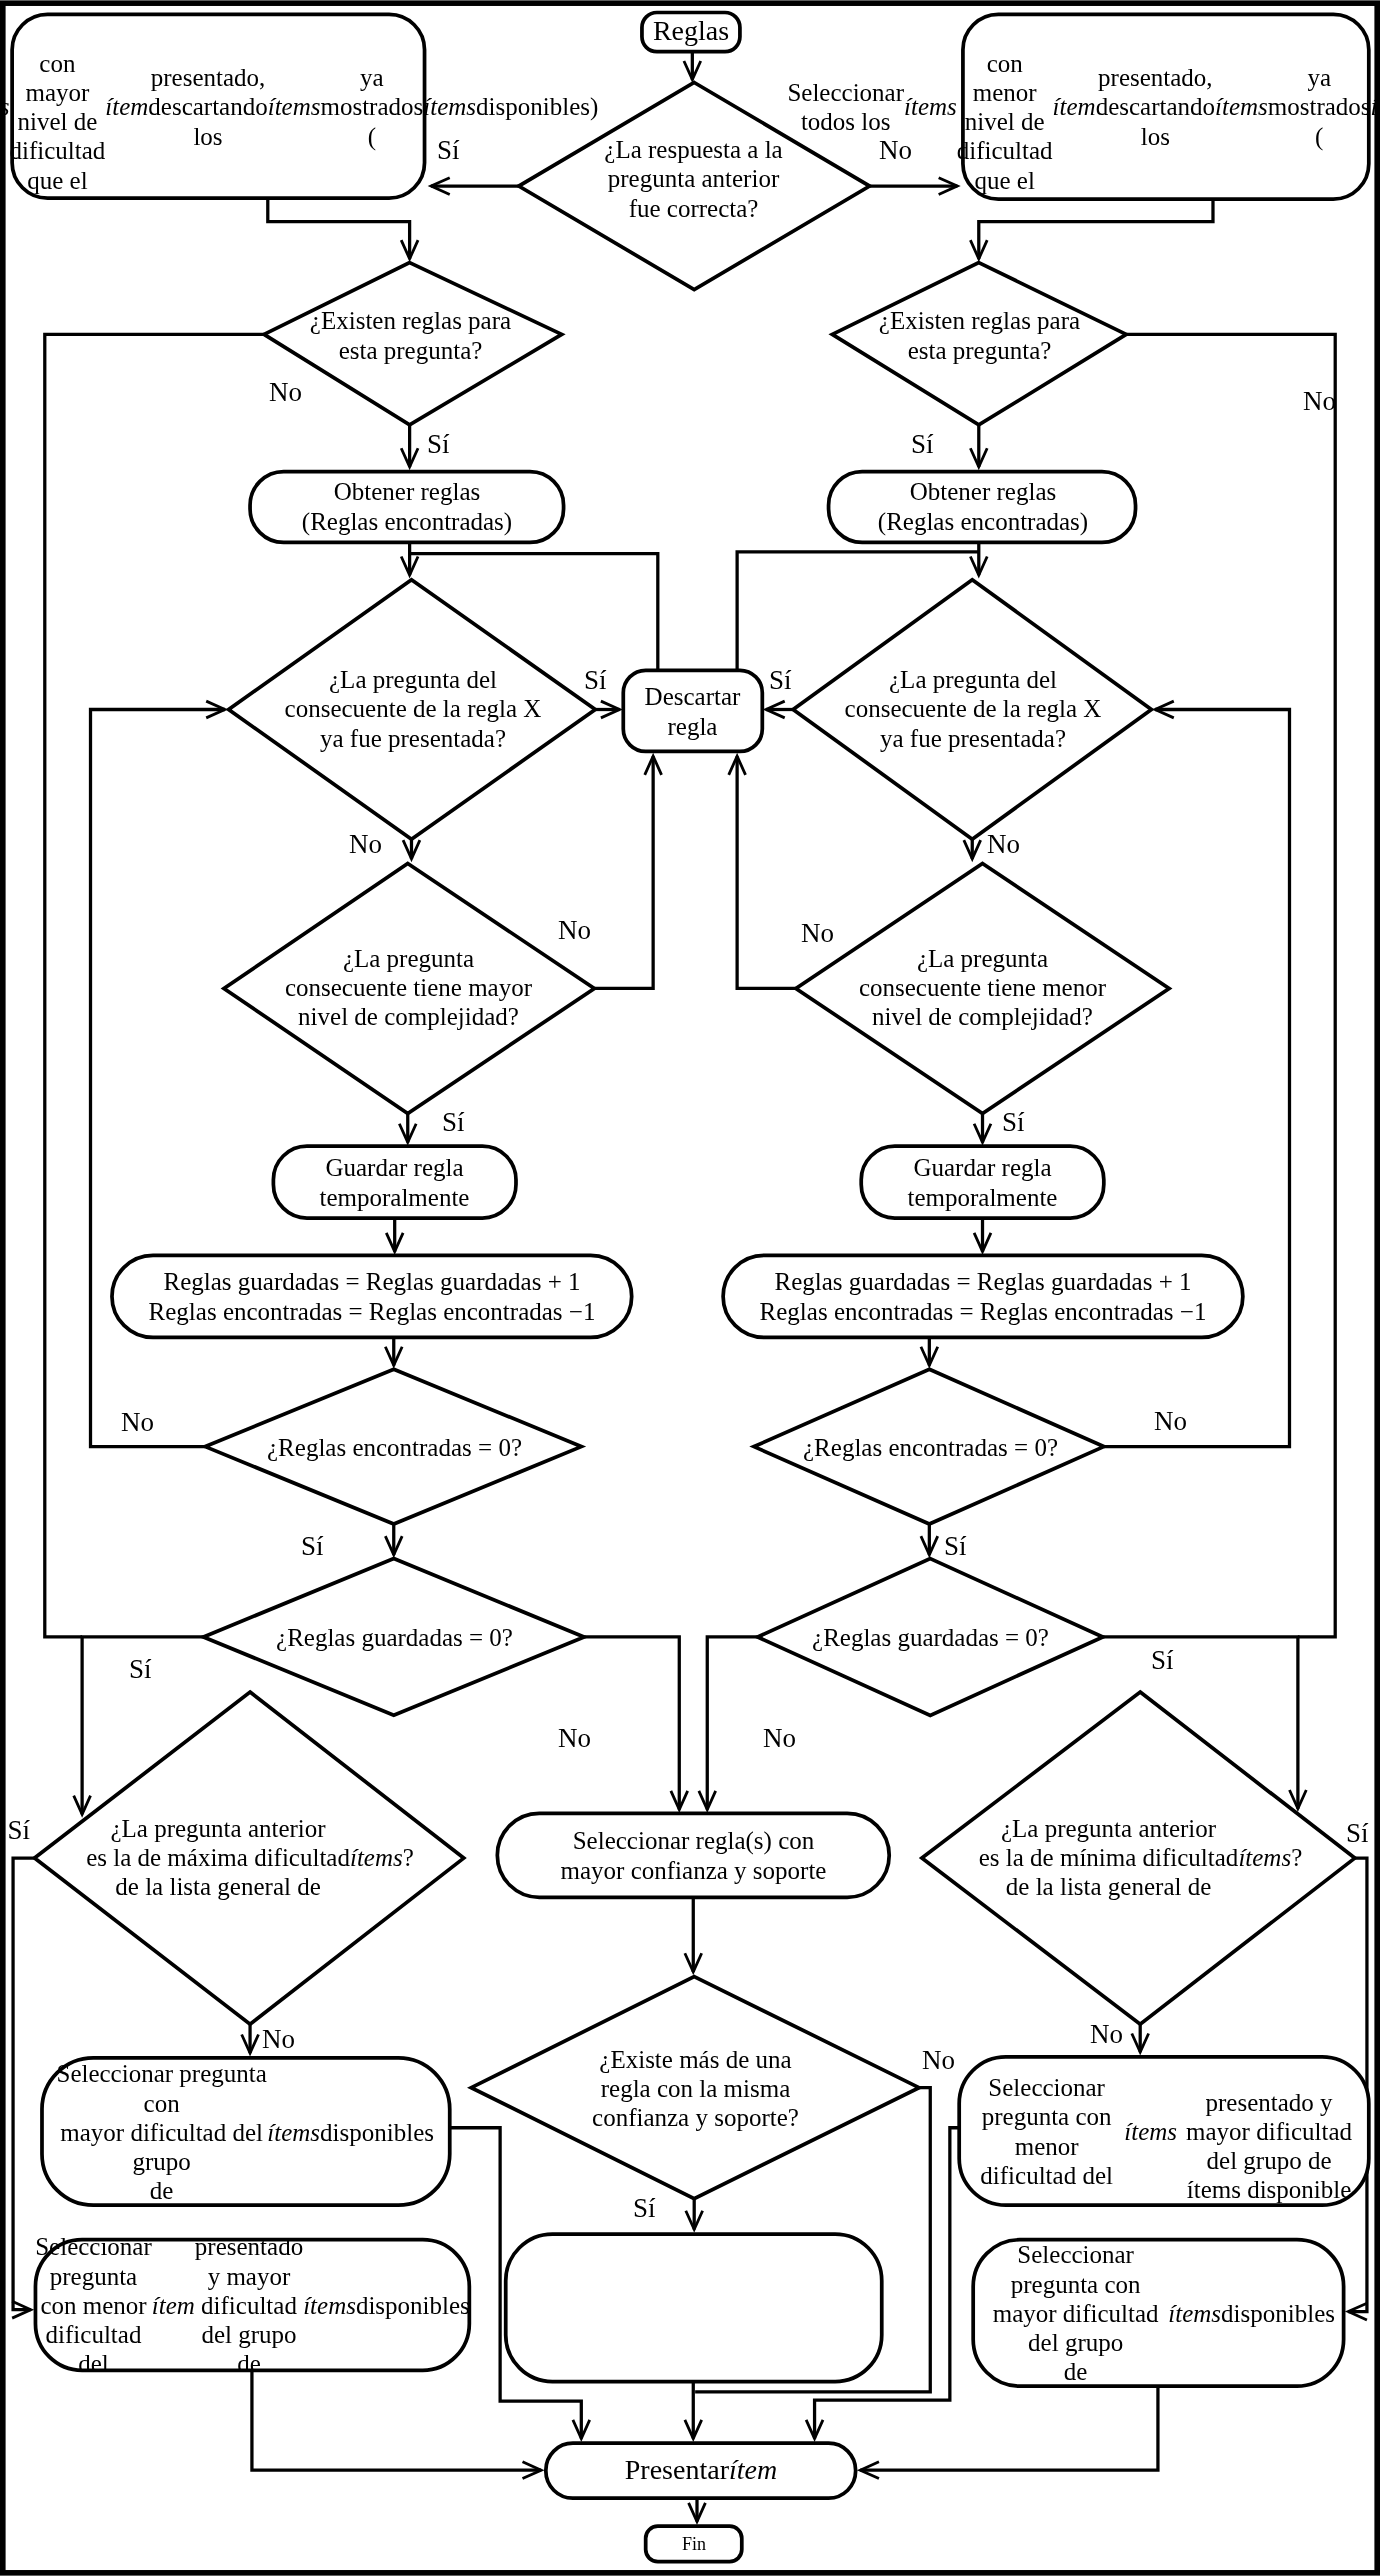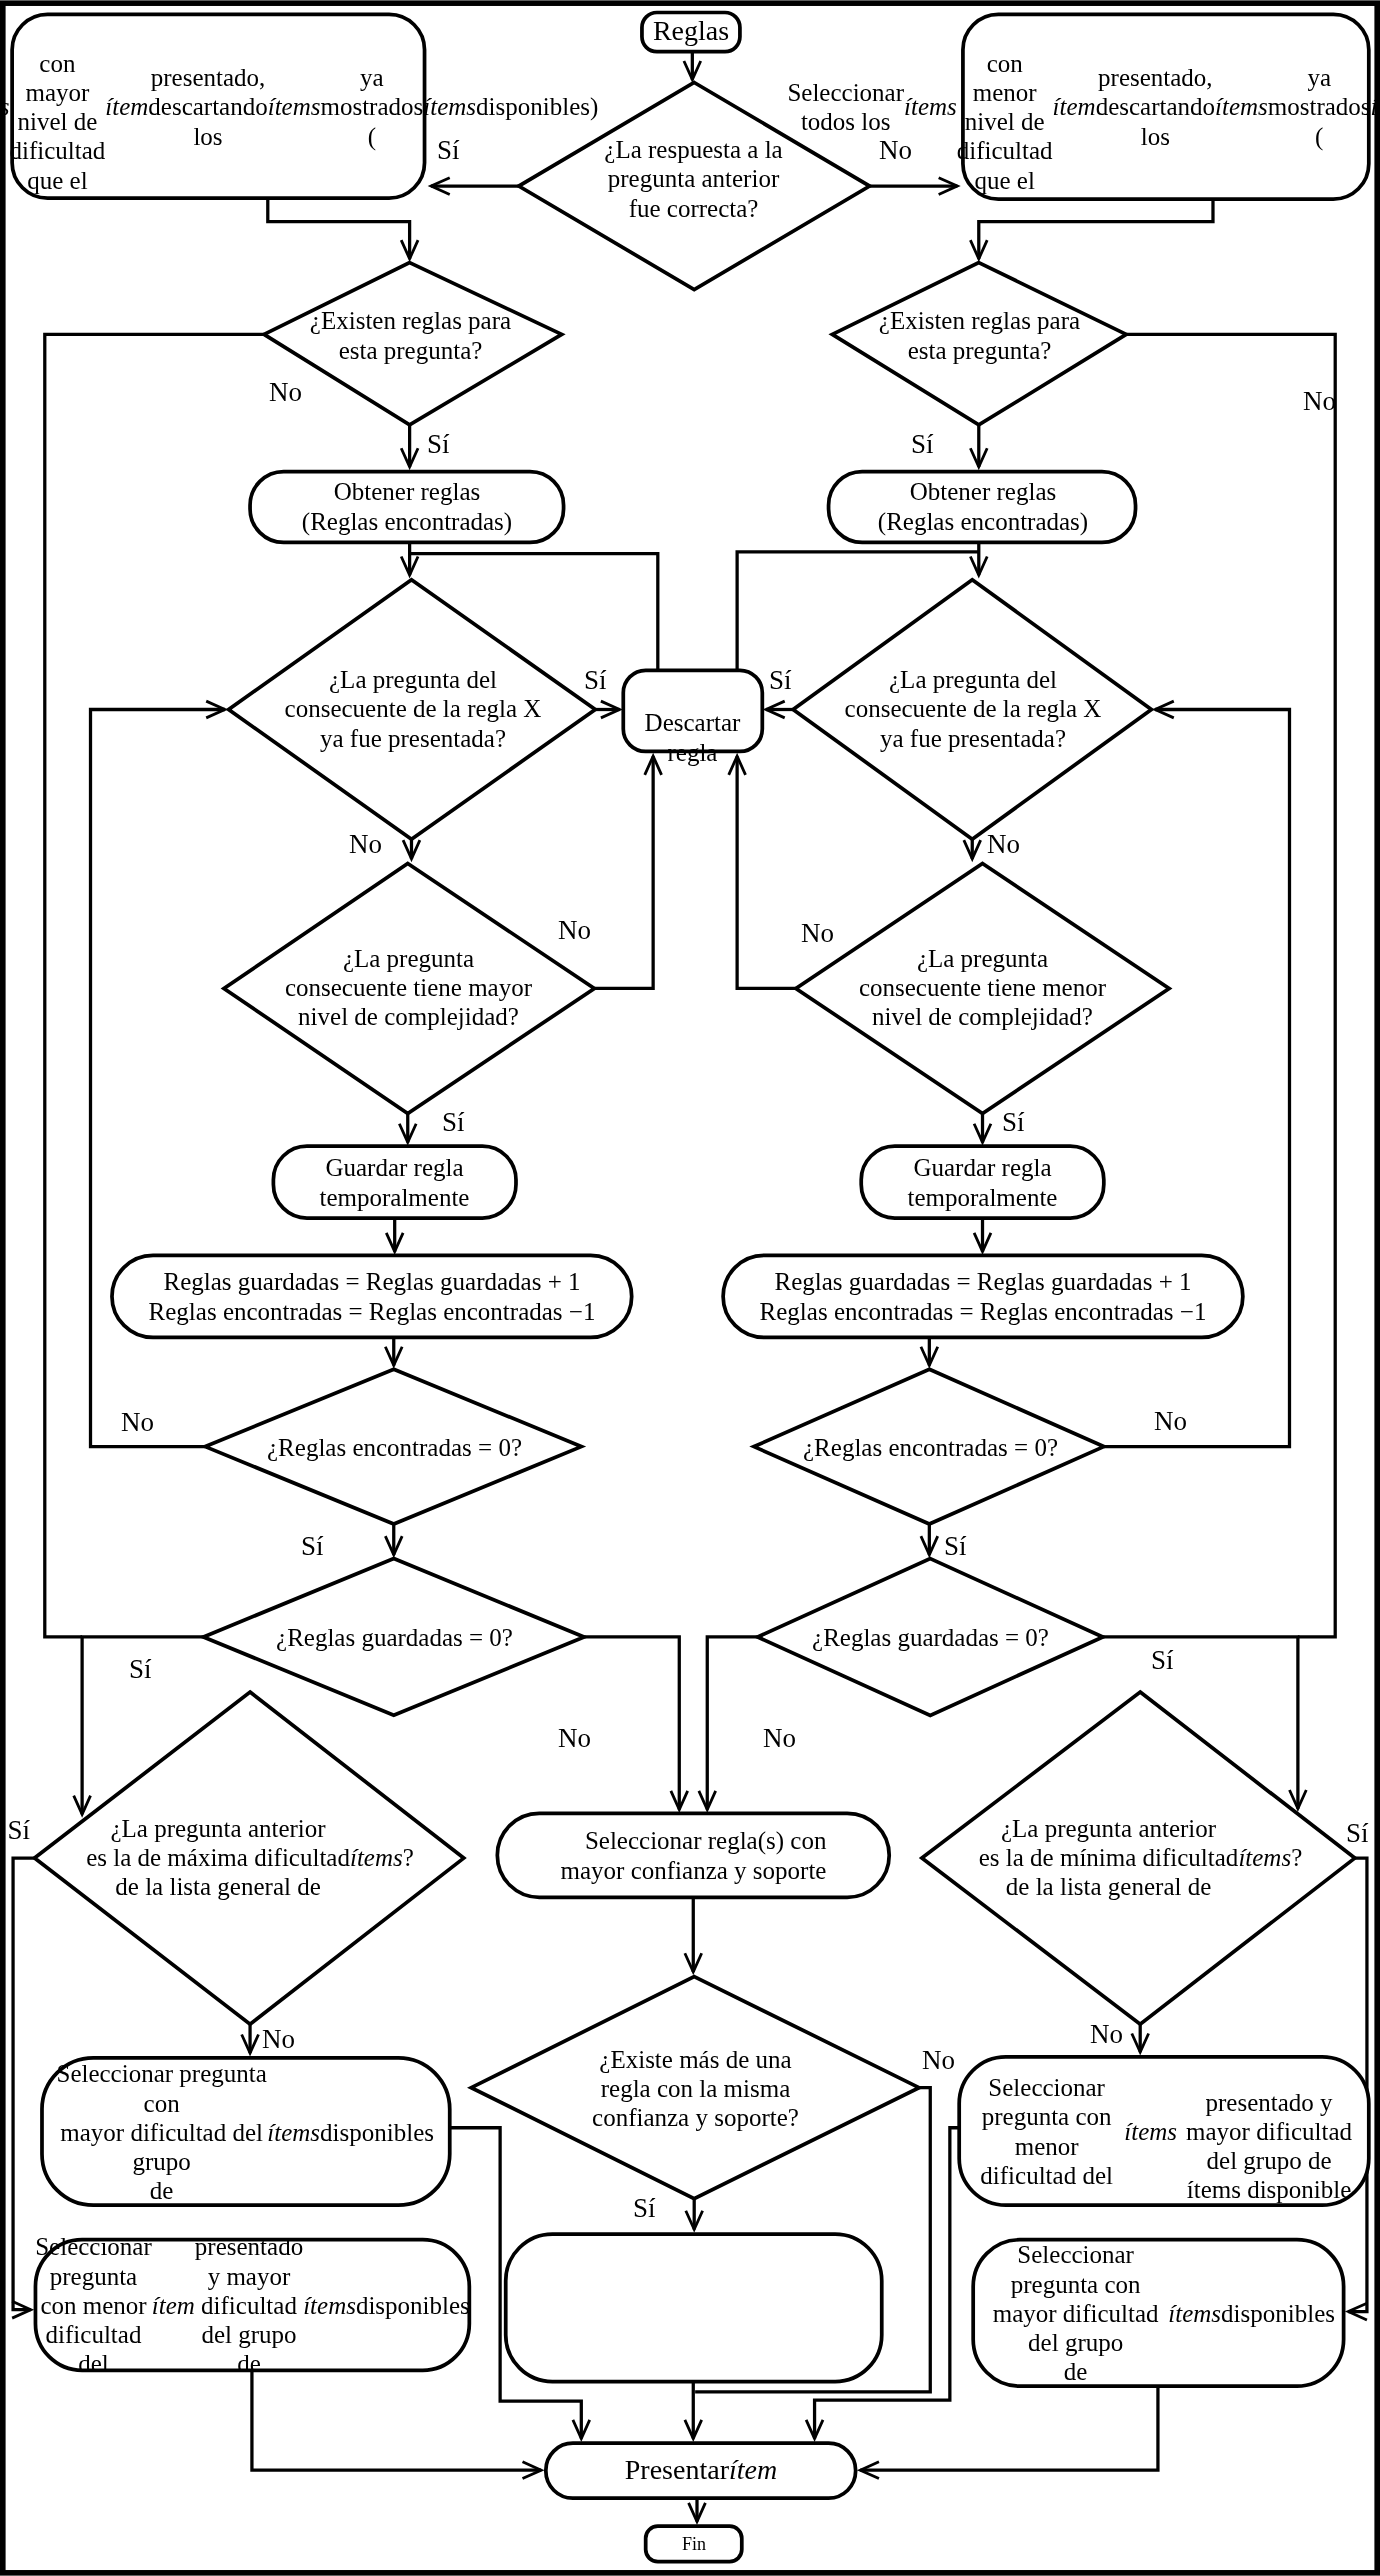--- a/index.html
+++ b/index.html
@@ -113,34 +113,34 @@
   <div class="txt" style="left:642px;top:12px;width:98px;height:39px;font-size:28px;">Reglas</div>
   <div class="txt" style="left:18.7px;top:20.5px;width:401px;height:173px;">Seleccionar todos los <i>ítems</i><br>con mayor nivel de dificultad<br>que el <i>ítem</i> presentado,<br>descartando los <i>ítems</i> ya<br>mostrados (<i>ítems</i> disponibles)</div>
   <div class="txt" style="left:551px;top:123px;width:285px;height:112px;">¿La respuesta a la<br>pregunta anterior<br>fue correcta?</div>
   <div class="txt" style="left:968px;top:20.5px;width:397px;height:173px;">Seleccionar todos los <i>ítems</i><br>con menor nivel de dificultad<br>que el <i>ítem</i> presentado,<br>descartando los <i>ítems</i> ya<br>mostrados (<i>ítems</i> disponibles)</div>
   <div class="txt" style="left:280px;top:303px;width:261px;height:65px;">¿Existen reglas para<br>esta pregunta?</div>
   <div class="txt" style="left:849px;top:303px;width:261px;height:65px;">¿Existen reglas para<br>esta pregunta?</div>
   <div class="txt" style="left:250px;top:474px;width:314px;height:65px;">Obtener reglas<br>(Reglas encontradas)</div>
   <div class="txt" style="left:826px;top:474px;width:314px;height:65px;">Obtener reglas<br>(Reglas encontradas)</div>
   <div class="txt" style="left:252px;top:653px;width:322px;height:112px;">¿La pregunta del<br>consecuente de la regla X<br>ya fue presentada?</div>
   <div class="txt" style="left:812px;top:653px;width:322px;height:112px;">¿La pregunta del<br>consecuente de la regla X<br>ya fue presentada?</div>
-  <div class="txt" style="left:623px;top:700px;width:139px;height:75px;">Descartar<br>regla</div>
+  <div class="txt" style="left:623px;top:674px;width:139px;height:75px;">Descartar<br>regla</div>
   <div class="txt" style="left:245px;top:929px;width:327px;height:117px;">¿La pregunta<br>consecuente tiene mayor<br>nivel de complejidad?</div>
   <div class="txt" style="left:817px;top:929px;width:331px;height:117px;">¿La pregunta<br>consecuente tiene menor<br>nivel de complejidad?</div>
   <div class="txt" style="left:273px;top:1150px;width:243px;height:65px;">Guardar regla<br>temporalmente</div>
   <div class="txt" style="left:861px;top:1150px;width:243px;height:65px;">Guardar regla<br>temporalmente</div>
   <div class="txt" style="left:112px;top:1259px;width:520px;height:75px;">Reglas guardadas = Reglas guardadas + 1<br>Reglas encontradas = Reglas encontradas −1</div>
   <div class="txt" style="left:723px;top:1259px;width:520px;height:75px;">Reglas guardadas = Reglas guardadas + 1<br>Reglas encontradas = Reglas encontradas −1</div>
   <div class="txt" style="left:224px;top:1426px;width:341px;height:43px;">¿Reglas encontradas = 0?</div>
   <div class="txt" style="left:767px;top:1426px;width:327px;height:43px;">¿Reglas encontradas = 0?</div>
   <div class="txt" style="left:224px;top:1616px;width:341px;height:43px;">¿Reglas guardadas = 0?</div>
   <div class="txt" style="left:767px;top:1616px;width:327px;height:43px;">¿Reglas guardadas = 0?</div>
   <div class="txt" style="left:75px;top:1806px;width:350px;height:103px;">¿La pregunta anterior<br>es la de máxima dificultad<br>de la lista general de <i>ítems</i>?</div>
   <div class="txt" style="left:963px;top:1806px;width:355px;height:103px;">¿La pregunta anterior<br>es la de mínima dificultad<br>de la lista general de <i>ítems</i>?</div>
-  <div class="txt" style="left:507px;top:1820px;width:373px;height:71px;text-align:right;">Seleccionar regla(s) con<br>mayor confianza y soporte</div>
+  <div class="txt" style="left:507px;top:1820px;width:373px;height:71px;">Seleccionar regla(s) con<br>mayor confianza y soporte</div>
   <div class="txt" style="left:537px;top:2021px;width:317px;height:135px;">¿Existe más de una<br>regla con la misma<br>confianza y soporte?</div>
   <div class="txt" style="left:56px;top:2074px;width:378px;height:117px;">Seleccionar pregunta con<br>mayor dificultad del grupo<br>de <i>ítems</i> disponibles</div>
   <div class="txt" style="left:45px;top:2247px;width:415px;height:117px;">Seleccionar pregunta con menor<br>dificultad del <i>ítem</i> presentado<br>y mayor dificultad del grupo<br>de <i>ítems</i> disponibles</div>
   <div class="txt" style="left:969px;top:2065px;width:392px;height:133px;">Seleccionar pregunta con<br>menor dificultad del <i>ítems</i><br>presentado y mayor dificultad<br>del grupo de ítems disponible</div>
   <div class="txt" style="left:983px;top:2254px;width:352px;height:119px;">Seleccionar pregunta con<br>mayor dificultad del grupo<br>de <i>ítems</i> disponibles</div>
   <div class="txt" style="left:546px;top:2443px;width:310px;height:55px;font-size:28px;">Presentar <i>ítem</i></div>
   <div class="txt" style="left:646px;top:2527px;width:96px;height:35px;font-size:18px;">Fin</div>
 
   <div class="lbl" style="left:437px;top:135px;">Sí</div>
   <div class="lbl" style="left:879px;top:135px;">No</div>

